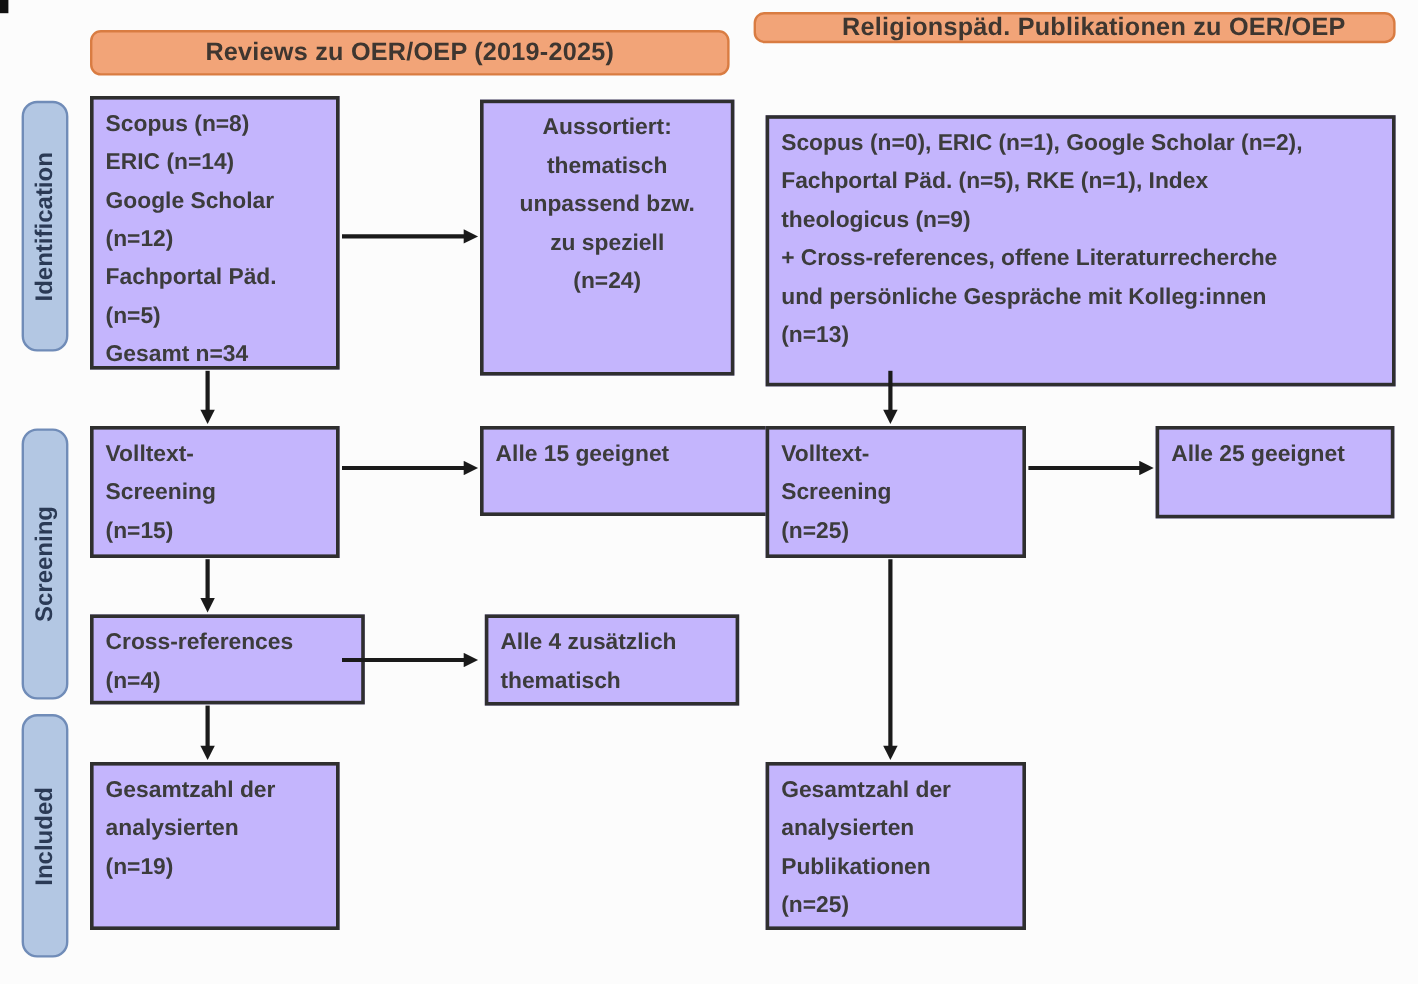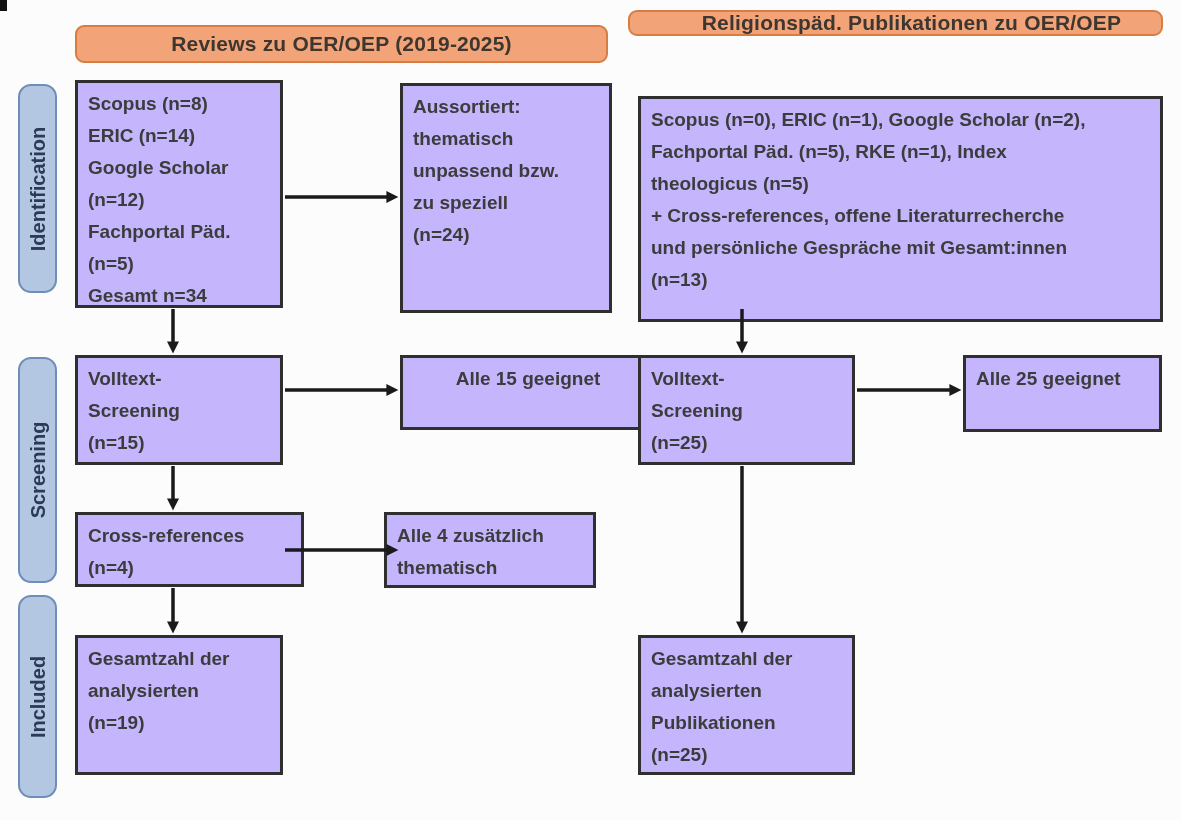--- a/index.html
+++ b/index.html
@@ -62,28 +62,28 @@
     border:3px solid var(--box-border);
     box-sizing:border-box;
     color:var(--box-text);
     font-size:19px;font-weight:700;
     line-height:32px;
     padding:5px 10px;
   }
   .node div{white-space:nowrap;}
 
   .box-reviews-sources{left:75px;top:80px;width:208px;height:228px;}
-  .box-reviews-excluded{left:400px;top:83px;width:212px;height:230px;}
+  .box-reviews-excluded{left:400px;top:83px;width:212px;height:230px;text-align:center;}
   .box-religionspaed-sources{left:638px;top:96px;width:525px;height:226px;}
   .box-reviews-fulltext{left:75px;top:355px;width:208px;height:110px;}
-  .box-reviews-fulltext-result{left:400px;top:355px;width:256px;height:75px;text-align:center;}
+  .box-reviews-fulltext-result{left:400px;top:355px;width:256px;height:75px;}
   .box-religionspaed-fulltext{left:638px;top:355px;width:217px;height:110px;}
   .box-religionspaed-fulltext-result{left:963px;top:355px;width:199px;height:77px;}
   .box-reviews-crossref{left:75px;top:512px;width:229px;height:75px;}
-  .box-reviews-crossref-result{left:384px;top:512px;width:212px;height:76px;}
+  .box-reviews-crossref-result{left:404px;top:512px;width:212px;height:76px;}
   .box-reviews-total{left:75px;top:635px;width:208px;height:140px;}
   .box-religionspaed-total{left:638px;top:635px;width:217px;height:140px;}
 
   .arrows{position:absolute;inset:0;pointer-events:none;}
 
   .crop-artifact{
     position:absolute;left:0;top:0;width:7px;height:11px;
     background:#111;
   }
 </style>
@@ -123,23 +123,23 @@
   <div class="node box-reviews-excluded">
       <div>Aussortiert:</div>
       <div>thematisch</div>
       <div>unpassend bzw.</div>
       <div>zu speziell</div>
       <div>(n=24)</div>
     </div>
   <div class="node box-religionspaed-sources">
       <div>Scopus (n=0), ERIC (n=1), Google Scholar (n=2),</div>
       <div>Fachportal Päd. (n=5), RKE (n=1), Index</div>
-      <div>theologicus (n=5)</div>
+      <div>theologicus (n=9)</div>
       <div>+ Cross-references, offene Literaturrecherche</div>
-      <div>und persönliche Gespräche mit Gesamt:innen</div>
+      <div>und persönliche Gespräche mit Kolleg:innen</div>
       <div>(n=13)</div>
     </div>
 
   <div class="node box-reviews-fulltext">
       <div>Volltext-</div>
       <div>Screening</div>
       <div>(n=15)</div>
     </div>
   <div class="node box-reviews-fulltext-result">
       <div>Alle 15 geeignet</div>

